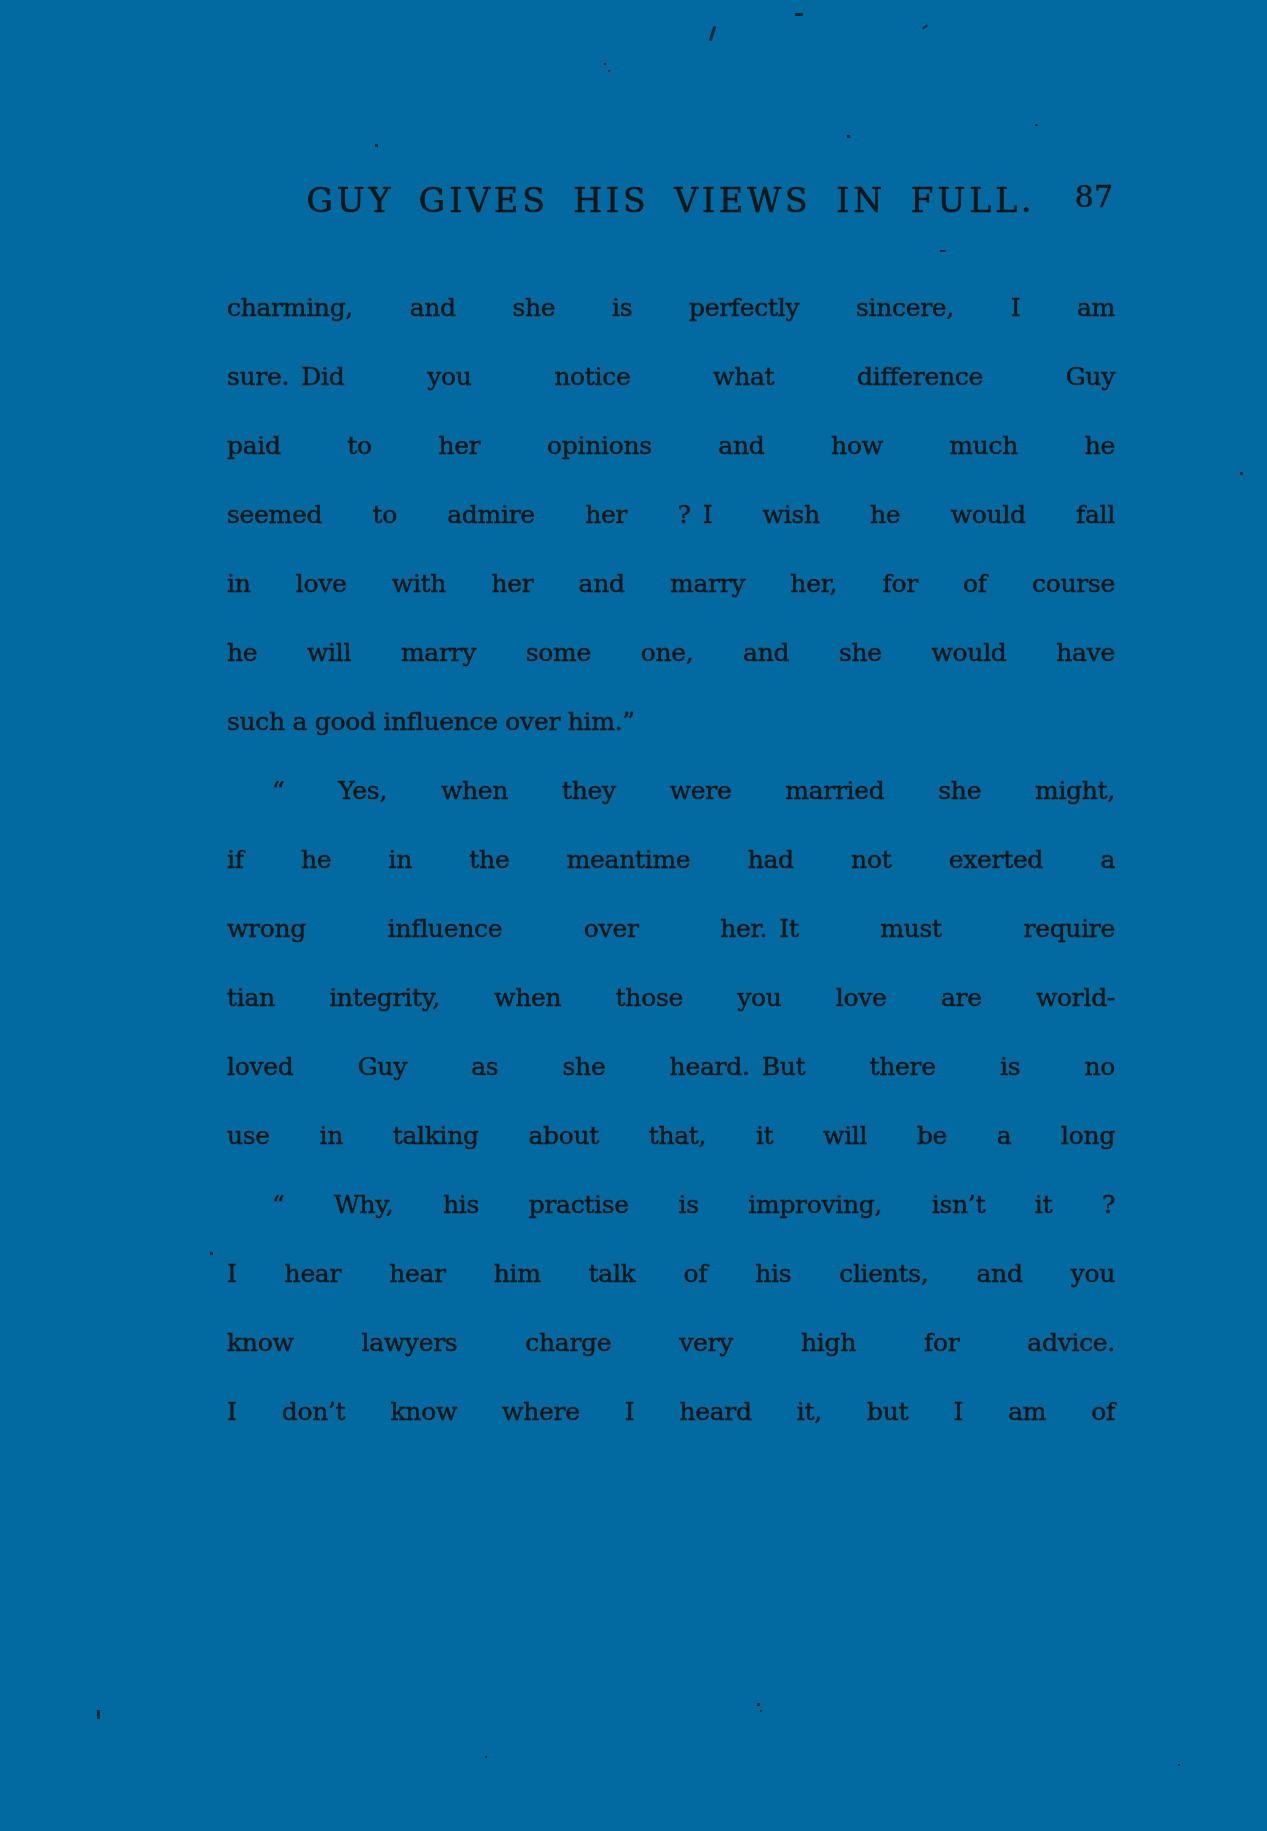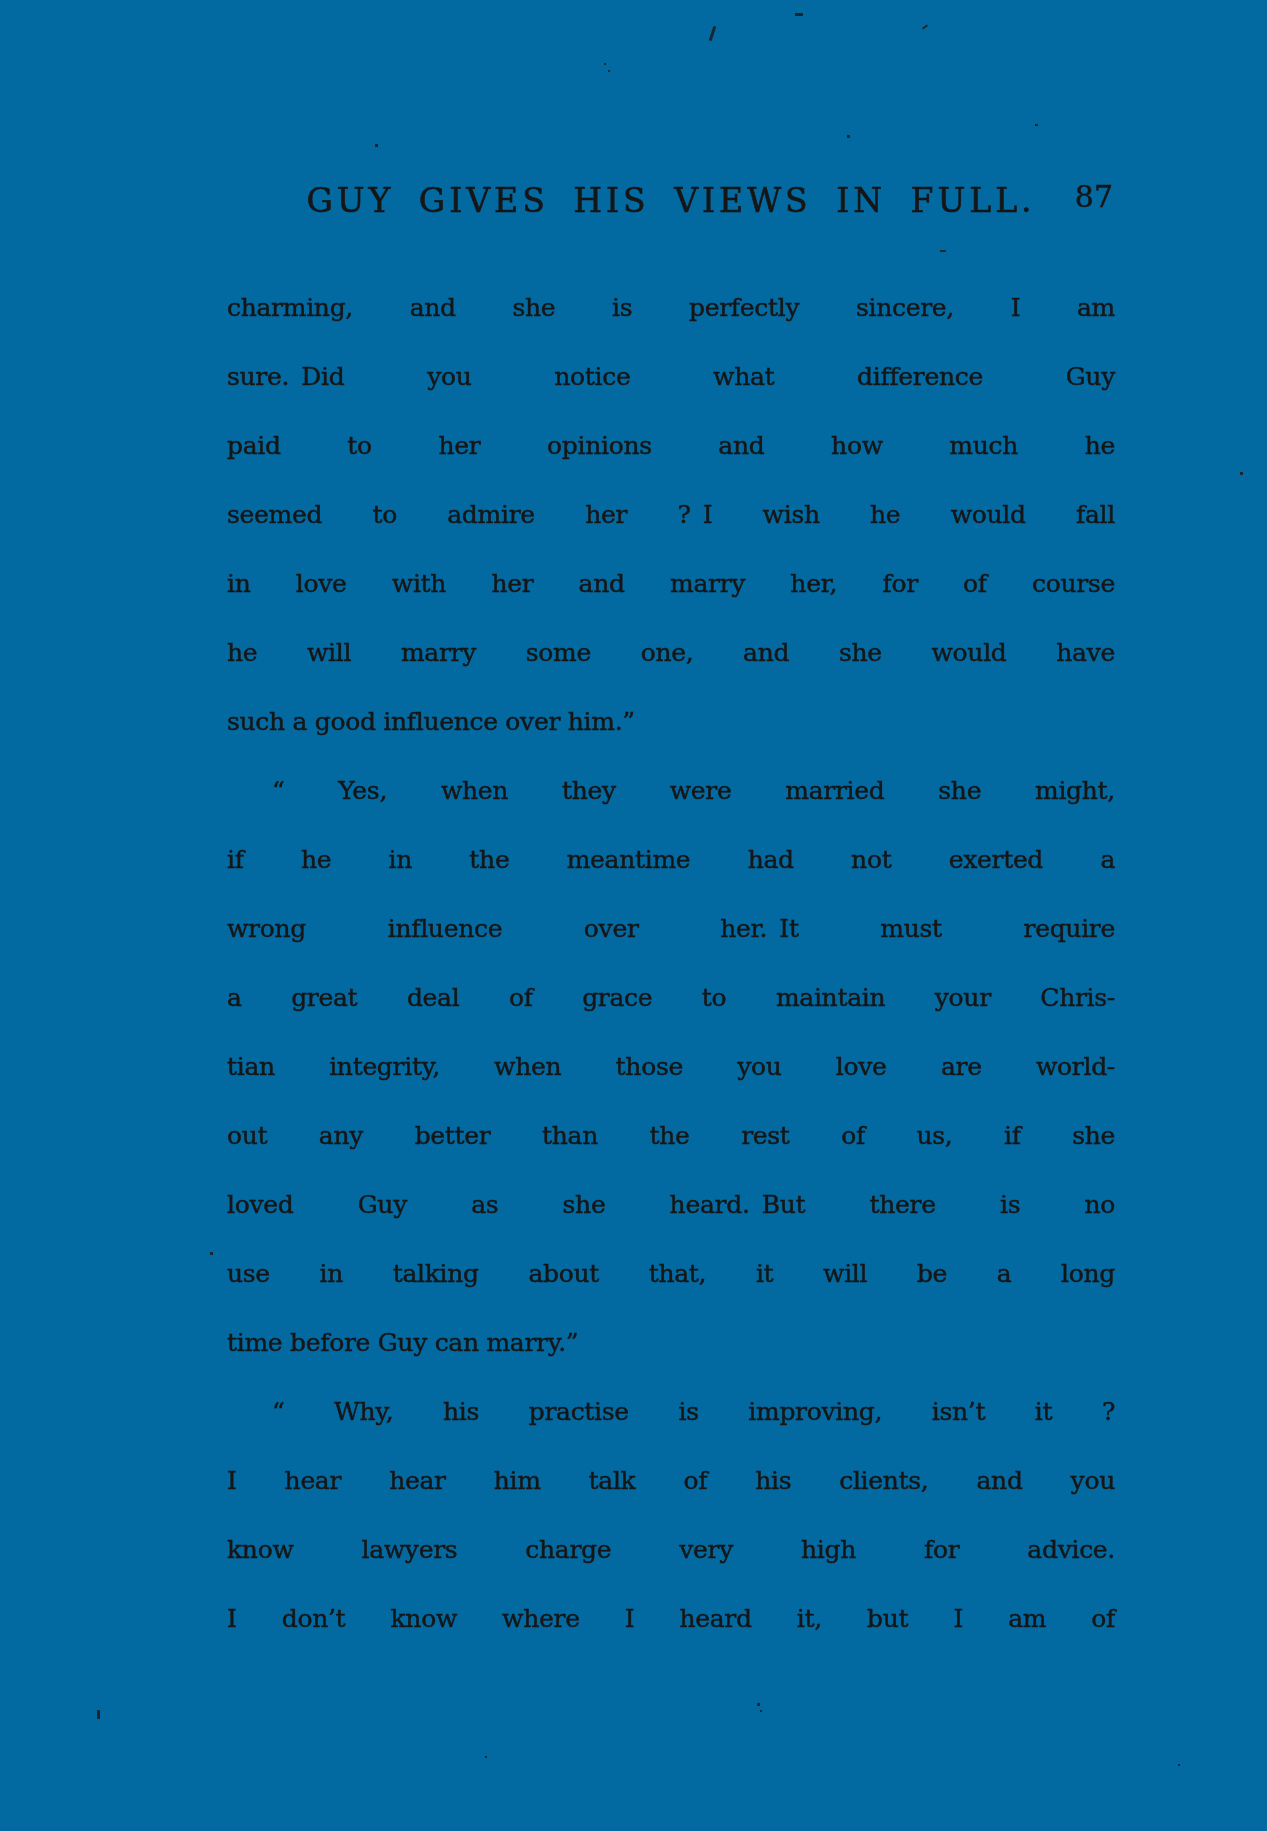--- a/index.html
+++ b/index.html
@@ -89,26 +89,23 @@
       <div class="text-line">charming, and she is perfectly sincere, I am</div>
       <div class="text-line">sure. Did you notice what difference Guy</div>
       <div class="text-line">paid to her opinions and how much he</div>
       <div class="text-line">seemed to admire her ? I wish he would fall</div>
       <div class="text-line">in love with her and marry her, for of course</div>
       <div class="text-line">he will marry some one, and she would have</div>
       <div class="text-line no-justify">such a good influence over him.”</div>
       <div class="text-line indent">“ Yes, when they were married she might,</div>
       <div class="text-line">if he in the meantime had not exerted a</div>
       <div class="text-line">wrong influence over her. It must require</div>
-      <div class="text-line">a great deal of grace to maintain your Chris-</div>
       <div class="text-line">tian integrity, when those you love are world-</div>
-      <div class="text-line">out any better than the rest of us, if she</div>
       <div class="text-line">loved Guy as she heard. But there is no</div>
       <div class="text-line">use in talking about that, it will be a long</div>
-      <div class="text-line no-justify">time before Guy can marry.”</div>
       <div class="text-line indent">“ Why, his practise is improving, isn’t it ?</div>
       <div class="text-line">I hear hear him talk of his clients, and you</div>
       <div class="text-line">know lawyers charge very high for advice.</div>
       <div class="text-line">I don’t know where I heard it, but I am of</div>
     </div>
 
   <div class="speck" style="left:711px; top:26px; width:3px; height:15px; transform:rotate(18deg);"></div>
   <div class="speck" style="left:795px; top:13px; width:8px; height:3px;"></div>
   <div class="speck" style="left:922px; top:26px; width:6px; height:2px; transform:rotate(-35deg);"></div>
   <div class="speck" style="left:604px; top:63px; width:2px; height:2px;"></div>

